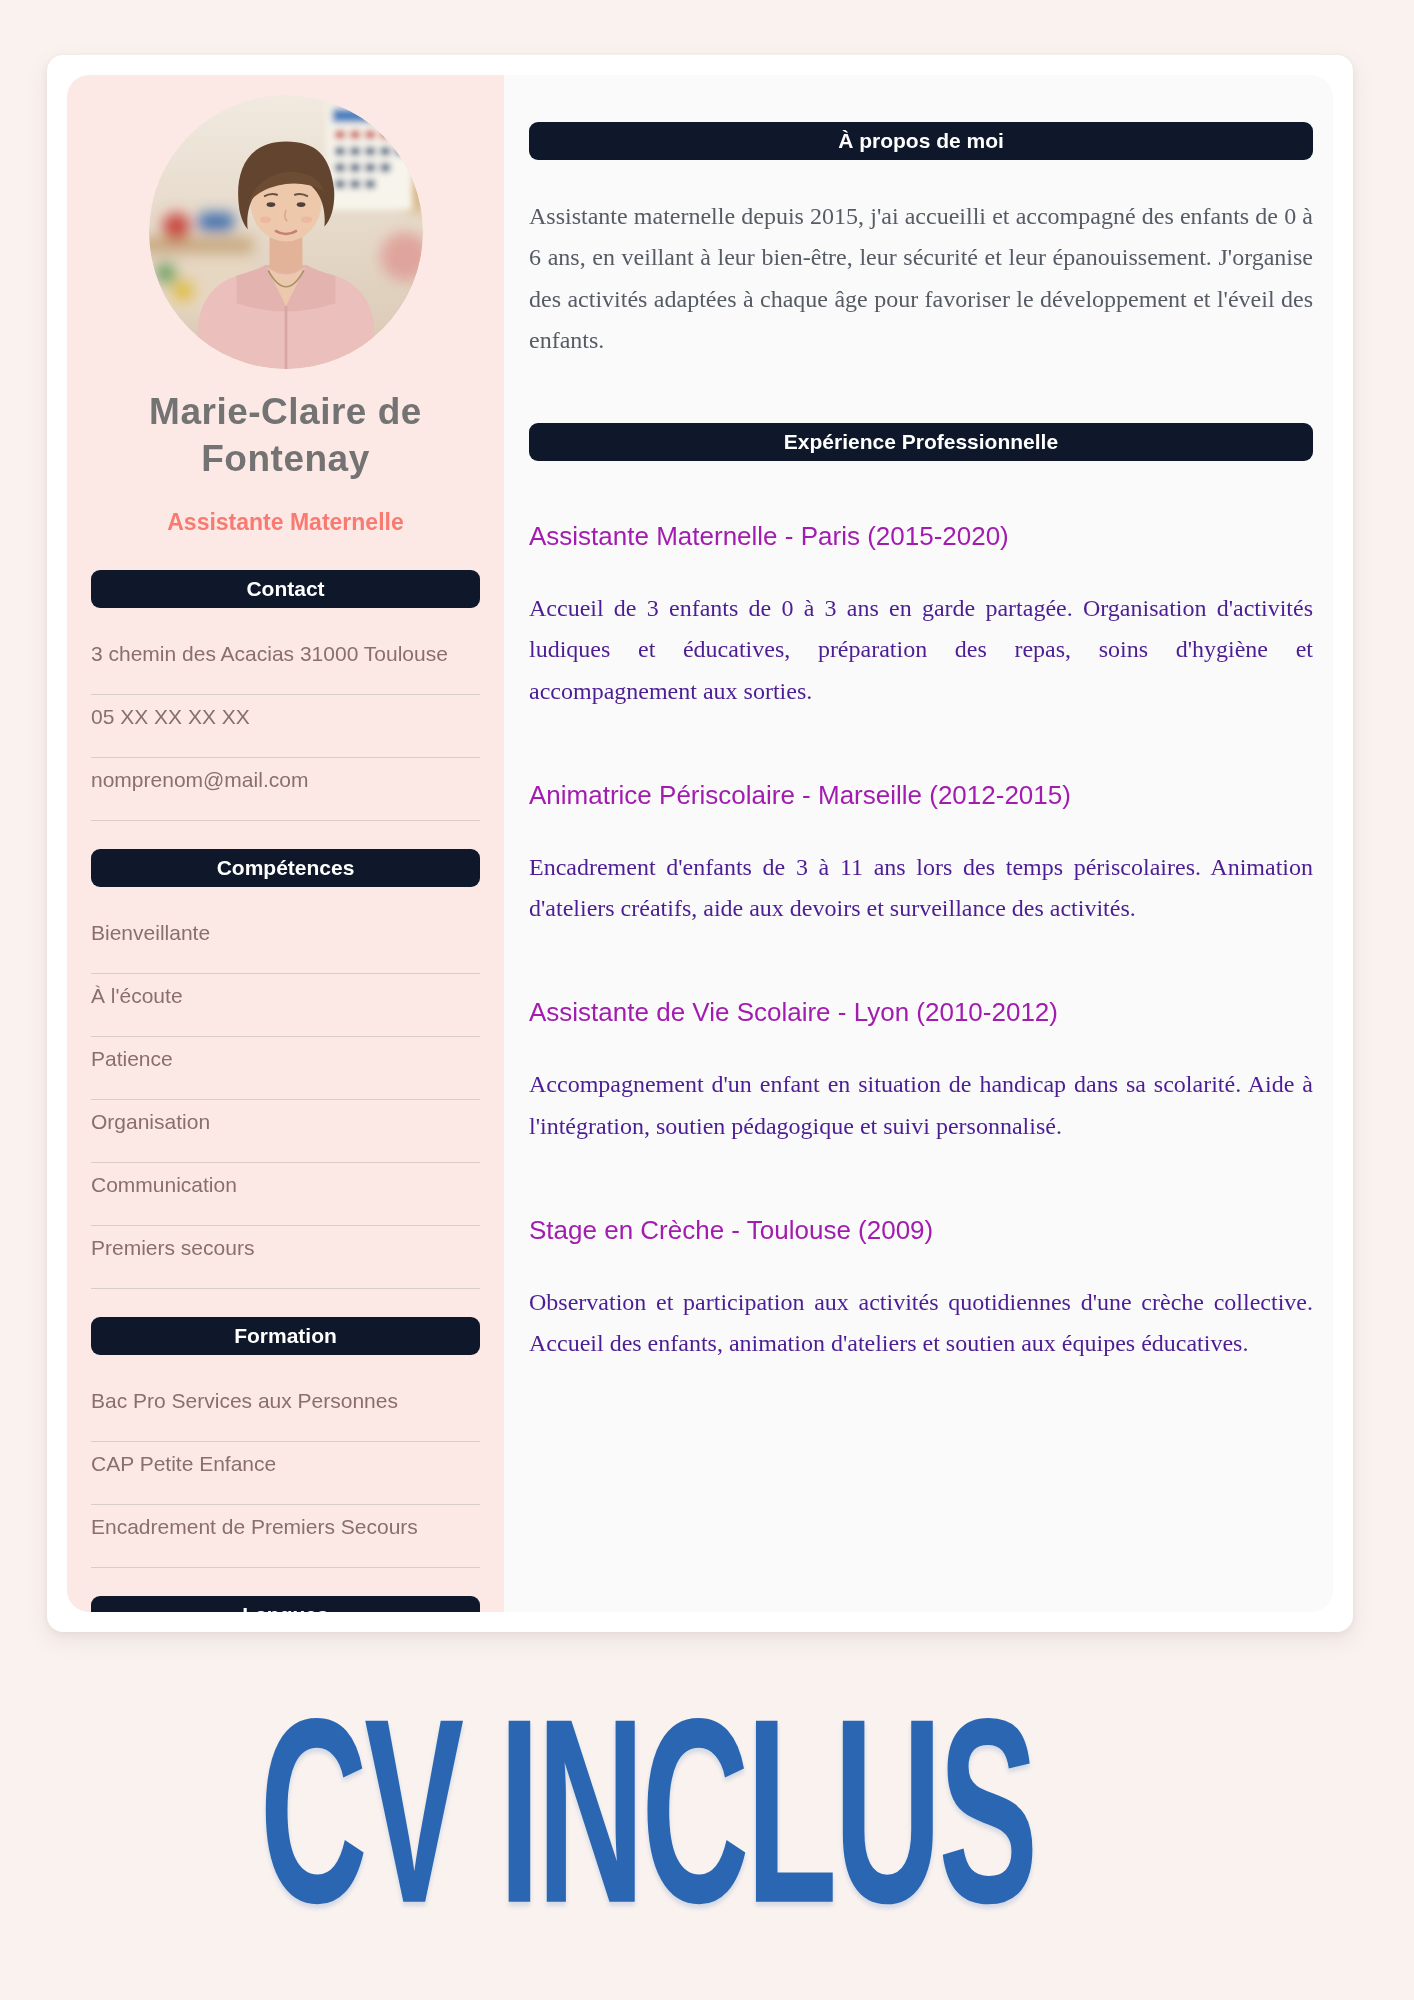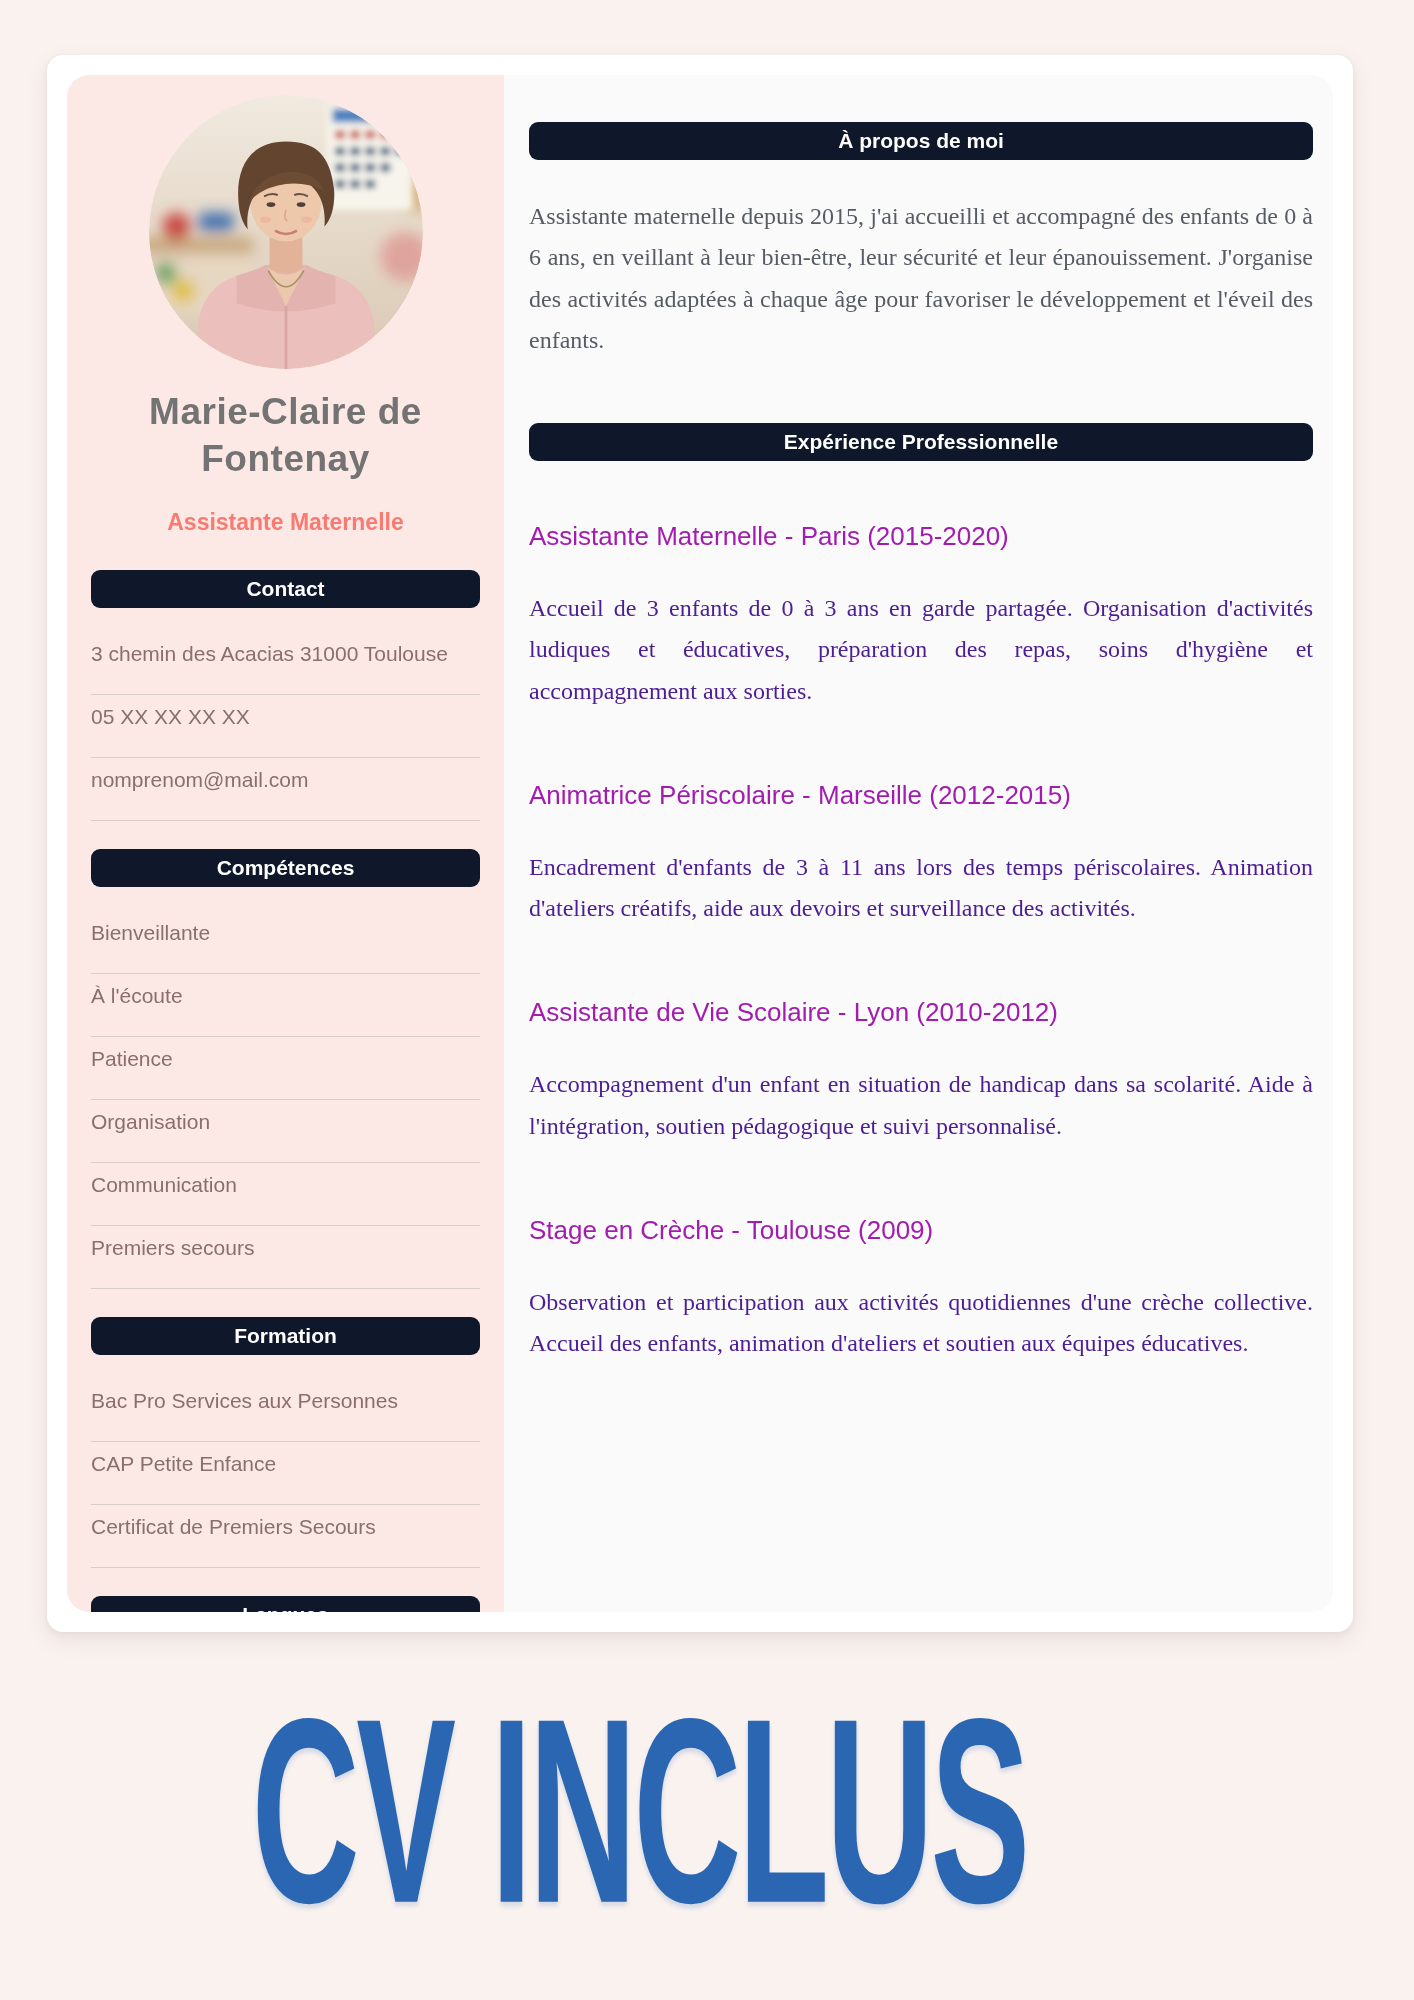--- a/index.html
+++ b/index.html
@@ -102,21 +102,21 @@
   .job-desc {
     font-family:"Liberation Serif", serif;
     font-size:24px;
     line-height:1.72;
     color:#4c1d95;
     text-align:justify;
   }
 
   
   .banner {
-    position:absolute; left:0; top:1650px;
+    position:absolute; left:8px; top:1650px;
     width:1278px; height:320px;
     display:flex; align-items:center; justify-content:center;
   }
   .banner-text {
     font-size:258px;
     font-weight:bold;
     color:#2b66b3;
     letter-spacing:-6px;
     transform:scaleX(0.58) scaleY(1.02);
     transform-origin:center;
@@ -250,21 +250,21 @@
 
   <section class="side-section">
     <div class="bar">
       <span class="bar-label">Formation</span>
     </div>
     <ul class="side-list">
   <li class="side-item">Bac Pro Services aux Personnes</li>
 
   <li class="side-item">CAP Petite Enfance</li>
 
-  <li class="side-item">Certificat de Premiers Secours</li>
+  <li class="side-item">Encadrement de Premiers Secours</li>
 </ul>
   </section>
 
   <section class="side-section">
     <div class="bar">
       <span class="bar-label">Langues</span>
     </div>
     <ul class="side-list">
   <li class="side-item">Français - Courant</li>
 

